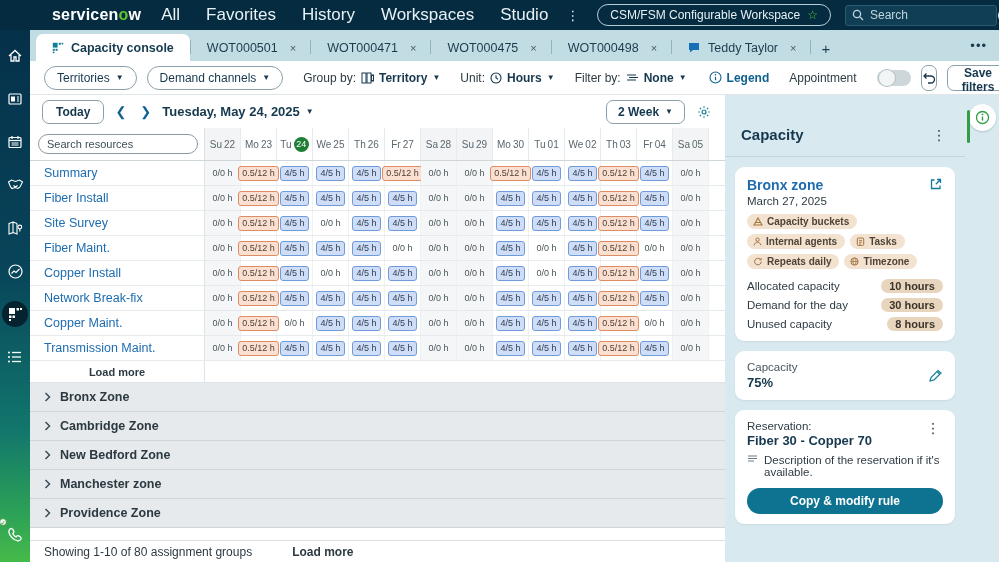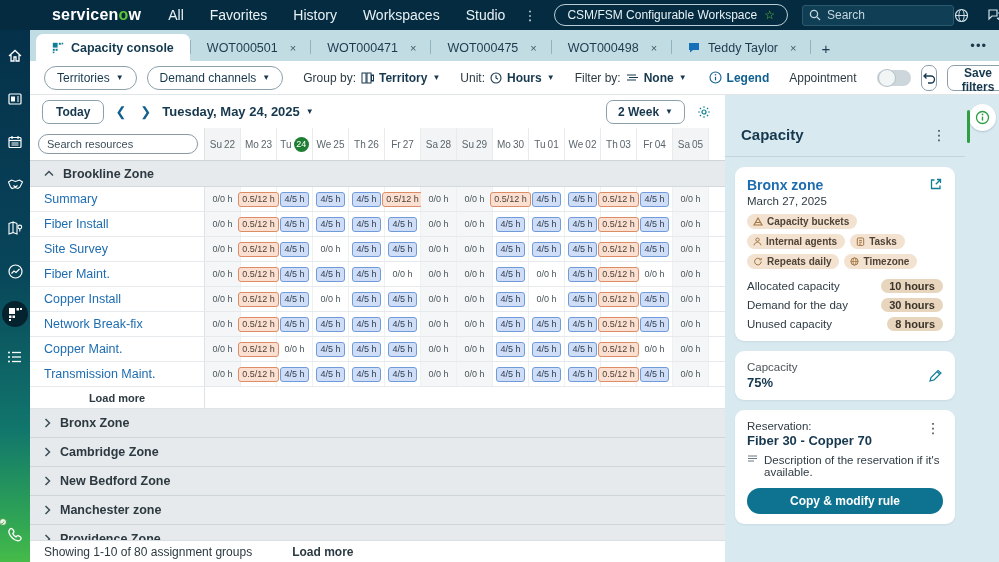--- a/index.html
+++ b/index.html
@@ -4,21 +4,21 @@
 <style>
   * { margin:0; padding:0; box-sizing:border-box; }
   html,body { width:999px; height:562px; overflow:hidden;
     font-family:"Liberation Sans", sans-serif; background:#fff; color:#2e3b43; }
 
   
   #topnav { position:absolute; left:0; top:0; width:999px; height:30px;
     background:#042b3f; display:flex; align-items:center; color:#e8f1f5; z-index:30; }
   .brand { font-weight:bold; font-size:16px; letter-spacing:.2px; margin-left:52px; color:#fff; }
   .brand .green-o { color:#5fc535; }
-  .nav-menu { display:flex; gap:26px; margin-left:27px; font-size:14px; }
+  .nav-menu { display:flex; gap:26px; margin-left:20px; font-size:17px; }
   .nav-item { cursor:pointer; color:#e8f1f5; }
   .nav-kebab { margin-left:18px; font-size:13px; cursor:pointer; }
   .ws-pill { margin-left:18px; border:1px solid #b9cdd6; border-radius:14px; height:22px;
     display:flex; align-items:center; gap:7px; padding:0 12px; font-size:12px; cursor:pointer; white-space:nowrap; }
   .ws-star { color:#5fc535; font-size:12px; }
   .nav-search { margin-left:14px; width:170px; height:21px; background:#0f3e55;
     border:1px solid #2a5a70; border-radius:3px; display:flex; align-items:center; padding:0 6px; gap:6px; }
   .nav-search input { background:transparent; border:none; outline:none; color:#d7e6ed;
     font-size:12px; width:120px; font-family:inherit; }
   .nav-search input::placeholder { color:#c3d6df; }
@@ -483,28 +483,20 @@
           <div>Fr</div>
           <div class="dnum">04</div>
         </div>
         <div class="gh-col weekend">
           <div>Sa</div>
           <div class="dnum">05</div>
         </div>
       </div>
   </div>
   <div id="grid-body">
-      <div class="group-head">
-        <span class="chev">
-          <svg width="10" height="7" viewBox="0 0 10 7">
-            <path d="M1 5.5l4-4 4 4" fill="none" stroke="#3c4e58" stroke-width="1.5"></path>
-          </svg>
-        </span>
-        <span>Brookline Zone</span>
-      </div>
       <div class="data-row">
         <div class="dr-label">Summary</div>
         <div class="cell weekend">0/0 h</div>
         <div class="cell">
           <span class="chip orange">0.5/12 h</span>
         </div>
         <div class="cell">
           <span class="chip blue">4/5 h</span>
         </div>
         <div class="cell">

